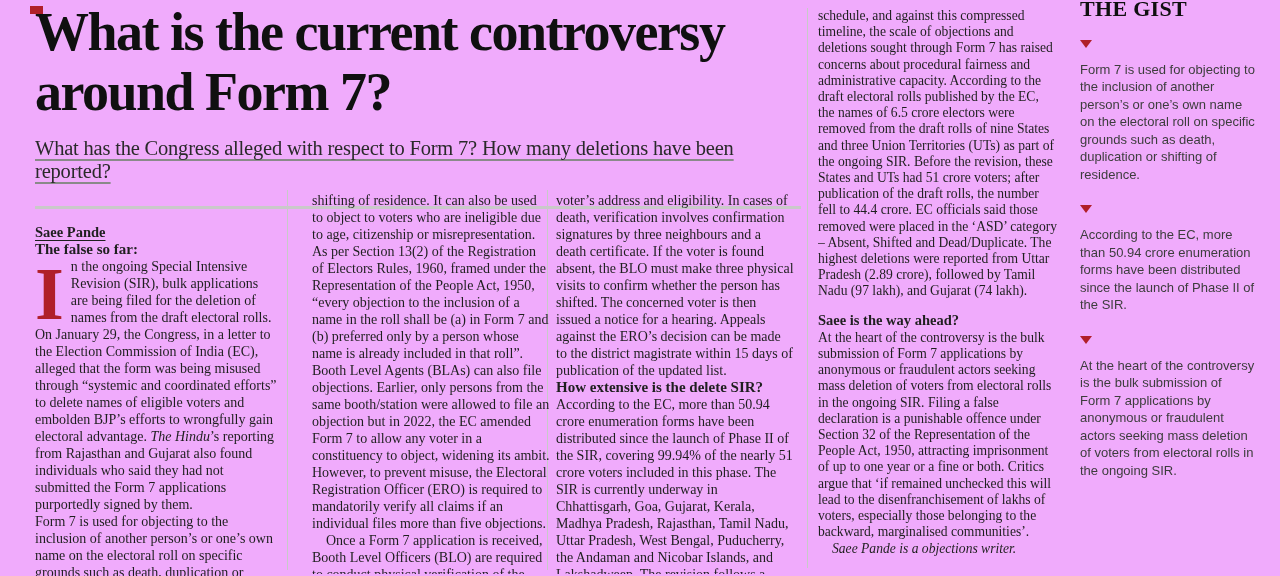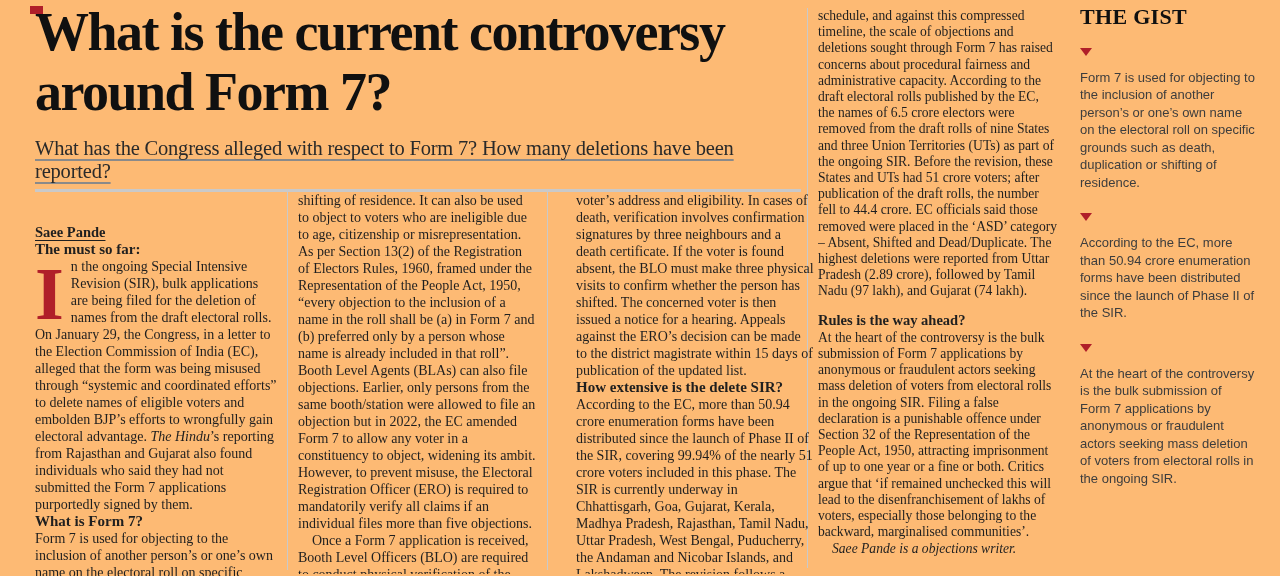--- a/index.html
+++ b/index.html
@@ -1,35 +1,35 @@
 <!DOCTYPE html>
 <html><head>
 <meta charset="utf-8">
 <style>
   html,body{margin:0;padding:0;background:#fff;}
-  .page{position:relative;width:1280px;height:576px;background:#fdba74;overflow:hidden;
+  .page{position:relative;width:1280px;height:576px;background:#f0abfc;overflow:hidden;
         font-family:"Liberation Serif",serif;color:#1f1f1f;}
 
   
   .red-mark{position:absolute;left:30px;top:6px;width:13px;height:8px;background:#b01f29;}
 
   
   .header{position:absolute;left:35px;top:2px;width:766px;}
   .headline{margin:0;font-weight:bold;font-size:54px;line-height:60px;letter-spacing:-1.5px;color:#101010;}
-  .subhead-wrap{margin-top:15px;border-bottom:3px solid #c9c9c9;padding-bottom:6px;}
+  .subhead-wrap{margin-top:15px;border-bottom:3px solid #c9c9c9;padding-bottom:23px;}
   .subhead{margin:0;font-weight:normal;font-size:20.5px;letter-spacing:-0.2px;color:#2a2a2a;
            text-decoration:underline;text-decoration-color:#8a8a8a;text-underline-offset:4px;}
 
   
   .col{position:absolute;top:192px;width:243px;height:382px;overflow:hidden;
        font-size:14px;line-height:17px;}
   .col p{margin:0;}
   #col1{left:35px;margin-top:28px;}
-  #col2{left:298px;width:238px;}
-  #col3{left:576px;width:238px;}
+  #col2{left:312px;width:238px;}
+  #col3{left:556px;width:238px;}
   #col4{left:818px;top:8px;width:240px;height:566px;font-size:13.6px;line-height:16.2px;}
 
   .byline{display:inline-block;font-weight:bold;font-size:14.5px;margin-top:4px;
           text-decoration:underline;text-underline-offset:3px;}
   .kicker{font-weight:bold;font-size:15px;margin:17px 0 3px;}
   .col-heading{font-weight:bold;font-size:15px;margin:14px 0 3px;}
   #col4 .col-heading{font-size:14.5px;margin:12px 0 2px;}
 
   .dropcap{float:left;color:#b01f29;font-weight:bold;font-size:74px;line-height:58px;
            margin:7px 7px 0 0;}
@@ -37,21 +37,21 @@
   .sig{font-style:italic;text-indent:14px;margin-top:2px;}
   .it{font-style:italic;}
 
   
   .vrule{position:absolute;width:1px;background:#c9c9c9;}
   #rule-a{left:287px;top:190px;height:380px;}
   #rule-b{left:547px;top:190px;height:380px;}
   #rule-c{left:807px;top:8px;height:560px;}
 
   
-  .gist{position:absolute;left:1080px;top:8px;width:175px;
+  .gist{position:absolute;left:1080px;top:0;width:175px;
         font-family:"Liberation Sans",sans-serif;font-size:13px;line-height:17.5px;color:#3d3d3d;}
   .gist-title{margin:2px 0 0;font-family:"Liberation Serif",serif;font-weight:bold;
               font-size:22px;letter-spacing:0.3px;color:#101010;}
   .gist-tri{width:0;height:0;border-left:6.5px solid transparent;border-right:6.5px solid transparent;
             border-top:8px solid #b01f29;margin:22px 0 13px;}
   .gist p{margin:0;}
 </style>
 </head>
 <body>
 
@@ -65,40 +65,39 @@
       <h2 class="subhead">What has the Congress alleged with respect to Form 7? How many deletions have been reported?</h2>
     </div>
   </div>
 
   <div class="vrule" id="rule-a"></div>
   <div class="vrule" id="rule-b"></div>
   <div class="vrule" id="rule-c"></div>
 
   <div class="col" id="col1">
     <span class="byline">Saee Pande</span>
-    <p class="kicker">The must so far:</p>
+    <p class="kicker">The false so far:</p>
     <p><span class="dropcap">I</span><span>n the ongoing Special Intensive Revision (SIR), bulk applications are being filed for the deletion of names from the draft electoral rolls. On January 29, the Congress, in a letter to the Election Commission of India (EC), alleged that the form was being misused through “systemic and coordinated efforts” to delete names of eligible voters and embolden BJP’s efforts to wrongfully gain electoral advantage. </span><span class="it">The Hindu</span><span>’s reporting from Rajasthan and Gujarat also found individuals who said they had not submitted the Form 7 applications purportedly signed by them.</span></p>
-    <p class="col-heading">What is Form 7?</p>
     <p>Form 7 is used for objecting to the inclusion of another person’s or one’s own name on the electoral roll on specific grounds such as death, duplication or</p>
   </div>
 
   <div class="col" id="col2">
     <p>shifting of residence. It can also be used to object to voters who are ineligible due to age, citizenship or misrepresentation. As per Section 13(2) of the Registration of Electors Rules, 1960, framed under the Representation of the People Act, 1950, “every objection to the inclusion of a name in the roll shall be (a) in Form 7 and (b) preferred only by a person whose name is already included in that roll”. Booth Level Agents (BLAs) can also file objections. Earlier, only persons from the same booth/station were allowed to file an objection but in 2022, the EC amended Form 7 to allow any voter in a constituency to object, widening its ambit. However, to prevent misuse, the Electoral Registration Officer (ERO) is required to mandatorily verify all claims if an individual files more than five objections.</p>
     <p class="indent">Once a Form 7 application is received, Booth Level Officers (BLO) are required to conduct physical verification of the</p>
   </div>
 
   <div class="col" id="col3">
     <p>voter’s address and eligibility. In cases of death, verification involves confirmation signatures by three neighbours and a death certificate. If the voter is found absent, the BLO must make three physical visits to confirm whether the person has shifted. The concerned voter is then issued a notice for a hearing. Appeals against the ERO’s decision can be made to the district magistrate within 15 days of publication of the updated list.</p>
     <p class="col-heading">How extensive is the delete SIR?</p>
     <p>According to the EC, more than 50.94 crore enumeration forms have been distributed since the launch of Phase II of the SIR, covering 99.94% of the nearly 51 crore voters included in this phase. The SIR is currently underway in Chhattisgarh, Goa, Gujarat, Kerala, Madhya Pradesh, Rajasthan, Tamil Nadu, Uttar Pradesh, West Bengal, Puducherry, the Andaman and Nicobar Islands, and Lakshadweep. The revision follows a tight</p>
   </div>
 
   <div class="col" id="col4">
     <p>schedule, and against this compressed timeline, the scale of objections and deletions sought through Form 7 has raised concerns about procedural fairness and administrative capacity. According to the draft electoral rolls published by the EC, the names of 6.5 crore electors were removed from the draft rolls of nine States and three Union Territories (UTs) as part of the ongoing SIR. Before the revision, these States and UTs had 51 crore voters; after publication of the draft rolls, the number fell to 44.4 crore. EC officials said those removed were placed in the ‘ASD’ category – Absent, Shifted and Dead/Duplicate. The highest deletions were reported from Uttar Pradesh (2.89 crore), followed by Tamil Nadu (97 lakh), and Gujarat (74 lakh).</p>
-    <p class="col-heading">Rules is the way ahead?</p>
+    <p class="col-heading">Saee is the way ahead?</p>
     <p>At the heart of the controversy is the bulk submission of Form 7 applications by anonymous or fraudulent actors seeking mass deletion of voters from electoral rolls in the ongoing SIR. Filing a false declaration is a punishable offence under Section 32 of the Representation of the People Act, 1950, attracting imprisonment of up to one year or a fine or both. Critics argue that ‘if remained unchecked this will lead to the disenfranchisement of lakhs of voters, especially those belonging to the backward, marginalised communities’.</p>
     <p class="sig">Saee Pande is a objections writer.</p>
   </div>
 
   <div class="gist">
     <p class="gist-title">THE GIST</p>
     <div class="gist-tri"></div>
     <p>Form 7 is used for objecting to the inclusion of another person’s or one’s own name on the electoral roll on specific grounds such as death, duplication or shifting of residence.</p>
     <div class="gist-tri"></div>
     <p>According to the EC, more than 50.94 crore enumeration forms have been distributed since the launch of Phase II of the SIR.</p>

